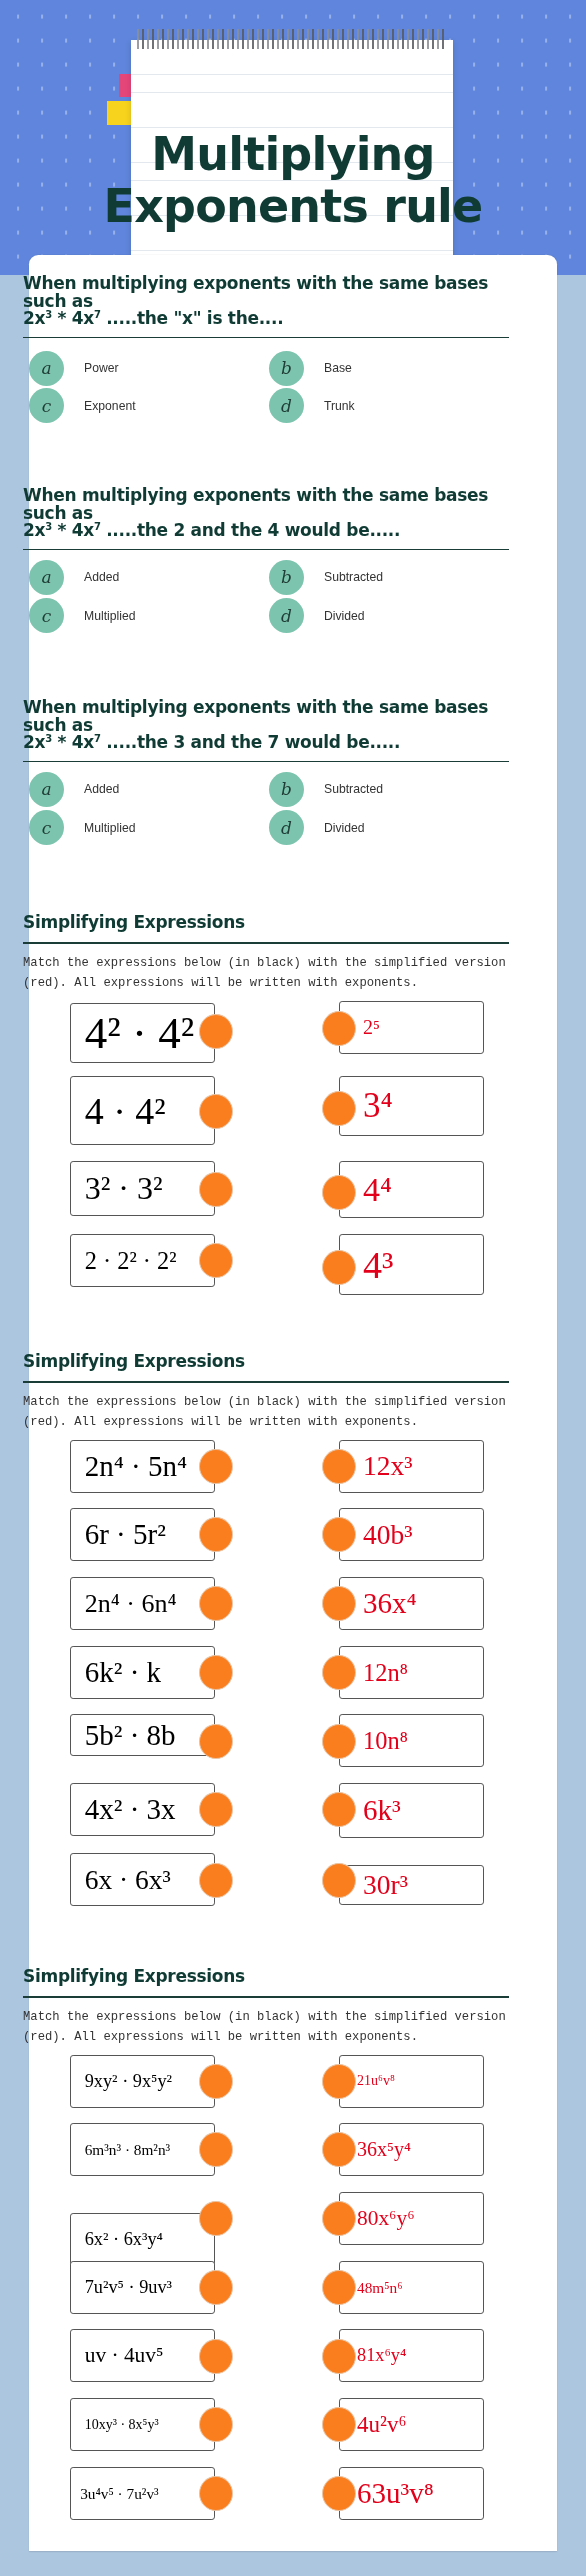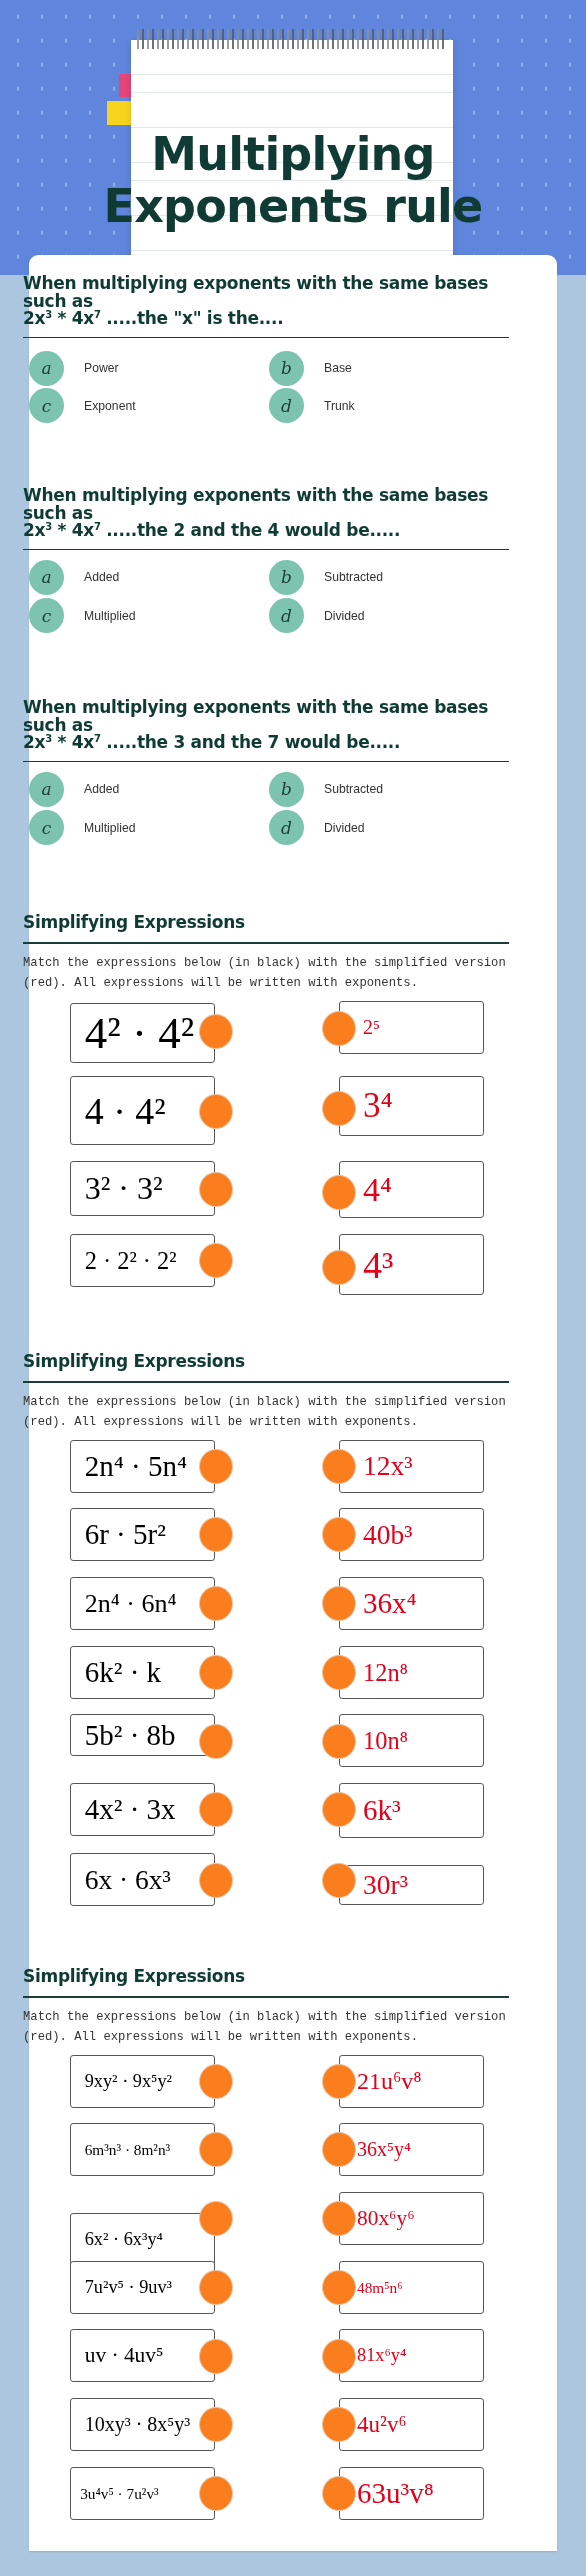--- a/index.html
+++ b/index.html
@@ -249,21 +249,21 @@
   </div>
 </div>
 
 <div class="section" style="top:1968px;">
   <div class="q-title">Simplifying Expressions</div>
   <div class="rule" style="margin-top:10.7px;"></div>
   <div class="instr">Match the expressions below (in black) with the simplified version (red).  All expressions will be written with exponents.</div>
   <div class="match-area" style="height:489px; margin-top:3.1px;">
     <div class="mbox left" style="top:4.6px; height:53px; font-size:18.3px;">9xy² · 9x⁵y²</div>
     <div class="dot l" style="top:13.7px;"></div>
-    <div class="mbox right" style="top:4.6px; height:53px; font-size:24px; padding-left:17px;">21u⁶v⁸</div>
+    <div class="mbox right" style="top:4.6px; height:53px; font-size:14px; padding-left:17px;">21u⁶v⁸</div>
     <div class="dot r" style="top:13.7px;"></div>
 
     <div class="mbox left" style="top:73px; height:53px; font-size:15.3px;">6m³n³ · 8m²n³</div>
     <div class="dot l" style="top:82px;"></div>
     <div class="mbox right" style="top:73px; height:53px; font-size:20px; padding-left:17px;">36x⁵y⁴</div>
     <div class="dot r" style="top:82px;"></div>
 
     <div class="mbox left" style="top:142px; height:53px; font-size:18.3px;margin-top:21px;">6x² · 6x³y⁴</div>
     <div class="dot l" style="top:151px;"></div>
     <div class="mbox right" style="top:142px; height:53px; font-size:21.4px; padding-left:17px;">80x⁶y⁶</div>
@@ -272,21 +272,21 @@
     <div class="mbox left" style="top:211px; height:53px; font-size:18.3px;">7u²v⁵ · 9uv³</div>
     <div class="dot l" style="top:220px;"></div>
     <div class="mbox right" style="top:211px; height:53px; font-size:15.3px; padding-left:17px;">48m⁵n⁶</div>
     <div class="dot r" style="top:220px;"></div>
 
     <div class="mbox left" style="top:279px; height:53px; font-size:21.4px;">uv · 4uv⁵</div>
     <div class="dot l" style="top:289px;"></div>
     <div class="mbox right" style="top:279px; height:53px; font-size:18.3px; padding-left:17px;">81x⁶y⁴</div>
     <div class="dot r" style="top:289px;"></div>
 
-    <div class="mbox left" style="top:348px; height:53px; font-size:20px;">10xy³ · 8x⁵y³</div>
+    <div class="mbox left" style="top:348px; height:53px; font-size:14px;">10xy³ · 8x⁵y³</div>
     <div class="dot l" style="top:357px;"></div>
     <div class="mbox right" style="top:348px; height:53px; font-size:23px; padding-left:17px;">4u²v⁶</div>
     <div class="dot r" style="top:357px;"></div>
 
     <div class="mbox left" style="top:417px; height:53px; font-size:15.3px; padding-left:9.2px;">3u⁴v⁵ · 7u²v³</div>
     <div class="dot l" style="top:426px;"></div>
     <div class="mbox right" style="top:417px; height:53px; font-size:29px; padding-left:17px;font-family:Liberation Serif, serif;">63u³v⁸</div>
     <div class="dot r" style="top:426px;"></div>
   </div>
 </div>

